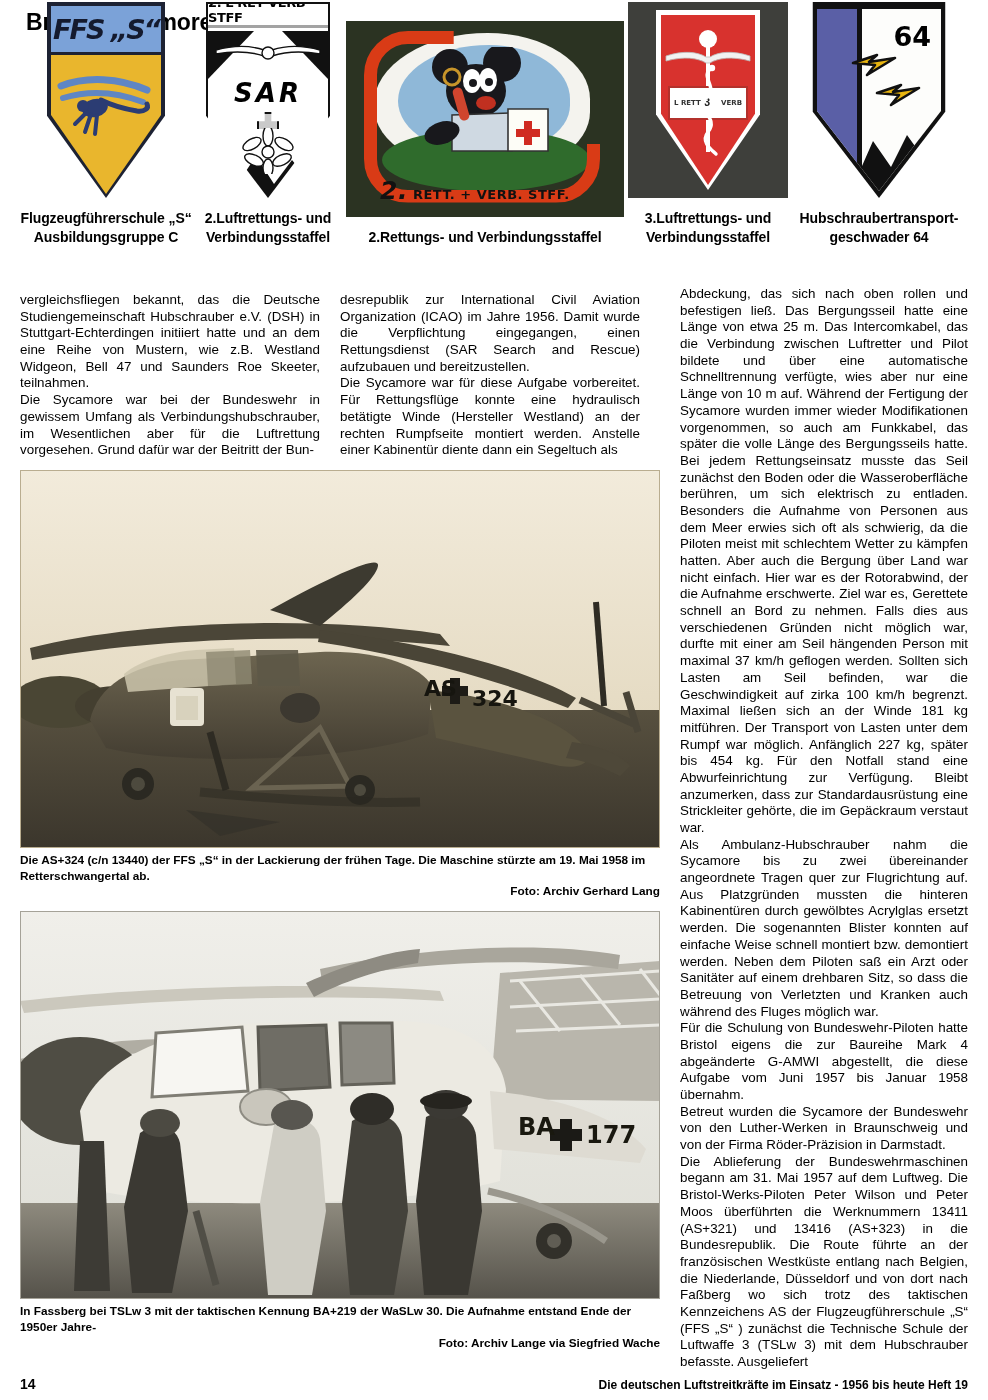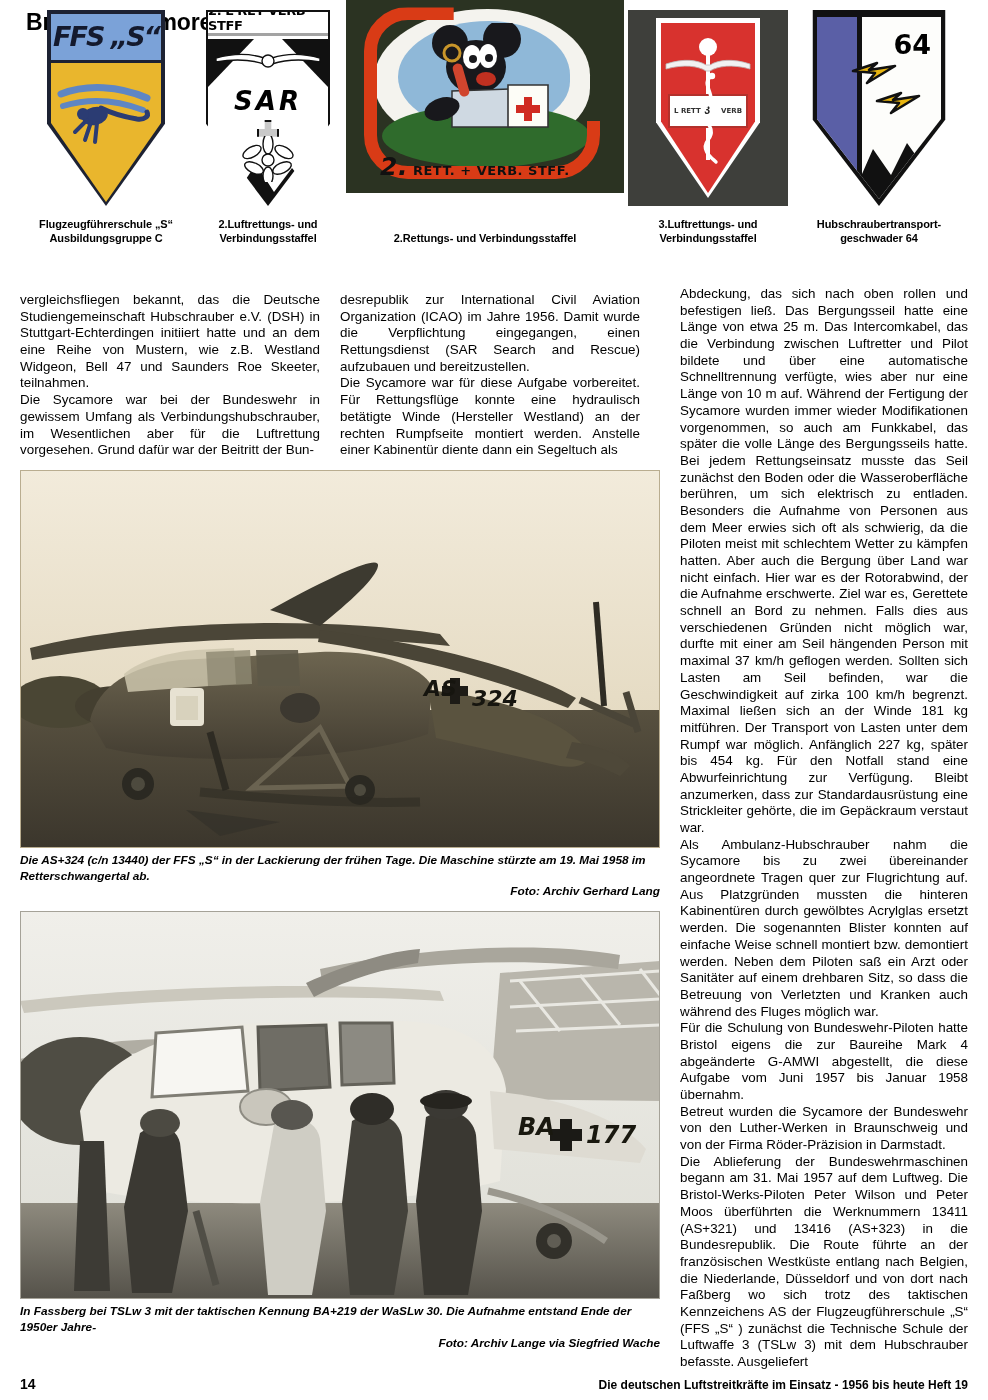--- a/index.html
+++ b/index.html
@@ -154,35 +154,35 @@
     background: #fdfdfb; overflow: hidden;
   }
   .shield5 .leftband { position: absolute; left: 0; top: 0; width: 40px; height: 100%; background: #5a5fa6; }
   .shield5 .leftband-edge { position: absolute; left: 40px; top: 0; width: 5px; height: 100%; background: #111; }
   .shield5 .num64 { position: absolute; right: 10px; top: 12px; font-size: 27px; font-weight: bold; font-family: "DejaVu Sans", sans-serif; }
   .shield5 .bolt1 { position: absolute; left: 34px; top: 44px; }
   .shield5 .bolt2 { position: absolute; left: 58px; top: 74px; }
   .shield5 .mtns { position: absolute; left: 34px; bottom: 0; width: 96px; height: 74px; }
 
   .badge-caption {
-    text-align: center; font-size: 11px; font-weight: bold; line-height: 1.32;
+    text-align: center; font-size: 14px; font-weight: bold; line-height: 1.32;
     margin-top: 11px; letter-spacing: -0.1px;
   }
 
   
   .columns { display: flex; gap: 20px; margin-top: 6px; }
   .col { width: 300px; }
   .col p {
     margin: 0; font-size: 13.4px; line-height: 1.245;
     text-align: justify; text-justify: inter-word; hyphens: manual;
   }
   .col p + p { margin-top: 0; }
 
   
-  .figure { margin-top: 11px; font-style: italic; }
+  .figure { margin-top: 11px; }
   .photo { width: 640px; position: relative; overflow: hidden; }
   .photo-1 { height: 378px; }
   .photo-2 { height: 388px; }
   .fig-caption {
     font-size: 11.8px; font-weight: bold; line-height: 1.34; margin-top: 5px;
     display: flex; flex-wrap: wrap;
   }
   .fig-caption .ctext { flex: 1 1 auto; }
   .fig-caption .credit { margin-left: auto; white-space: nowrap; }
 
@@ -293,21 +293,21 @@
             <rect x="40" y="40" width="10" height="34" rx="5" fill="#d0452e" transform="rotate(-16 45 57)"></rect>
             <circle cx="36" cy="30" r="8" fill="none" stroke="#c8952a" stroke-width="3"></circle>
           </svg>
           <div class="ribbon"></div>
           <div class="ribbon-label">
             <span class="big">2.</span><span>RETT. + VERB. STFF.</span>
           </div>
         </div>
       </div>
       <div class="badge-caption">
-        <div style="white-space: pre-line; margin-top: 27px;">2.Rettungs- und Verbindungsstaffel</div>
+        <div style="white-space: pre-line;">2.Rettungs- und Verbindungsstaffel</div>
       </div>
     </div>
 
     <div class="badge-cell c4">
       <div class="badge-art">
         <div class="plate4">
           <div class="shield4">
             <div class="red"></div>
             <div class="knob"></div>
             <div class="rod"></div>

